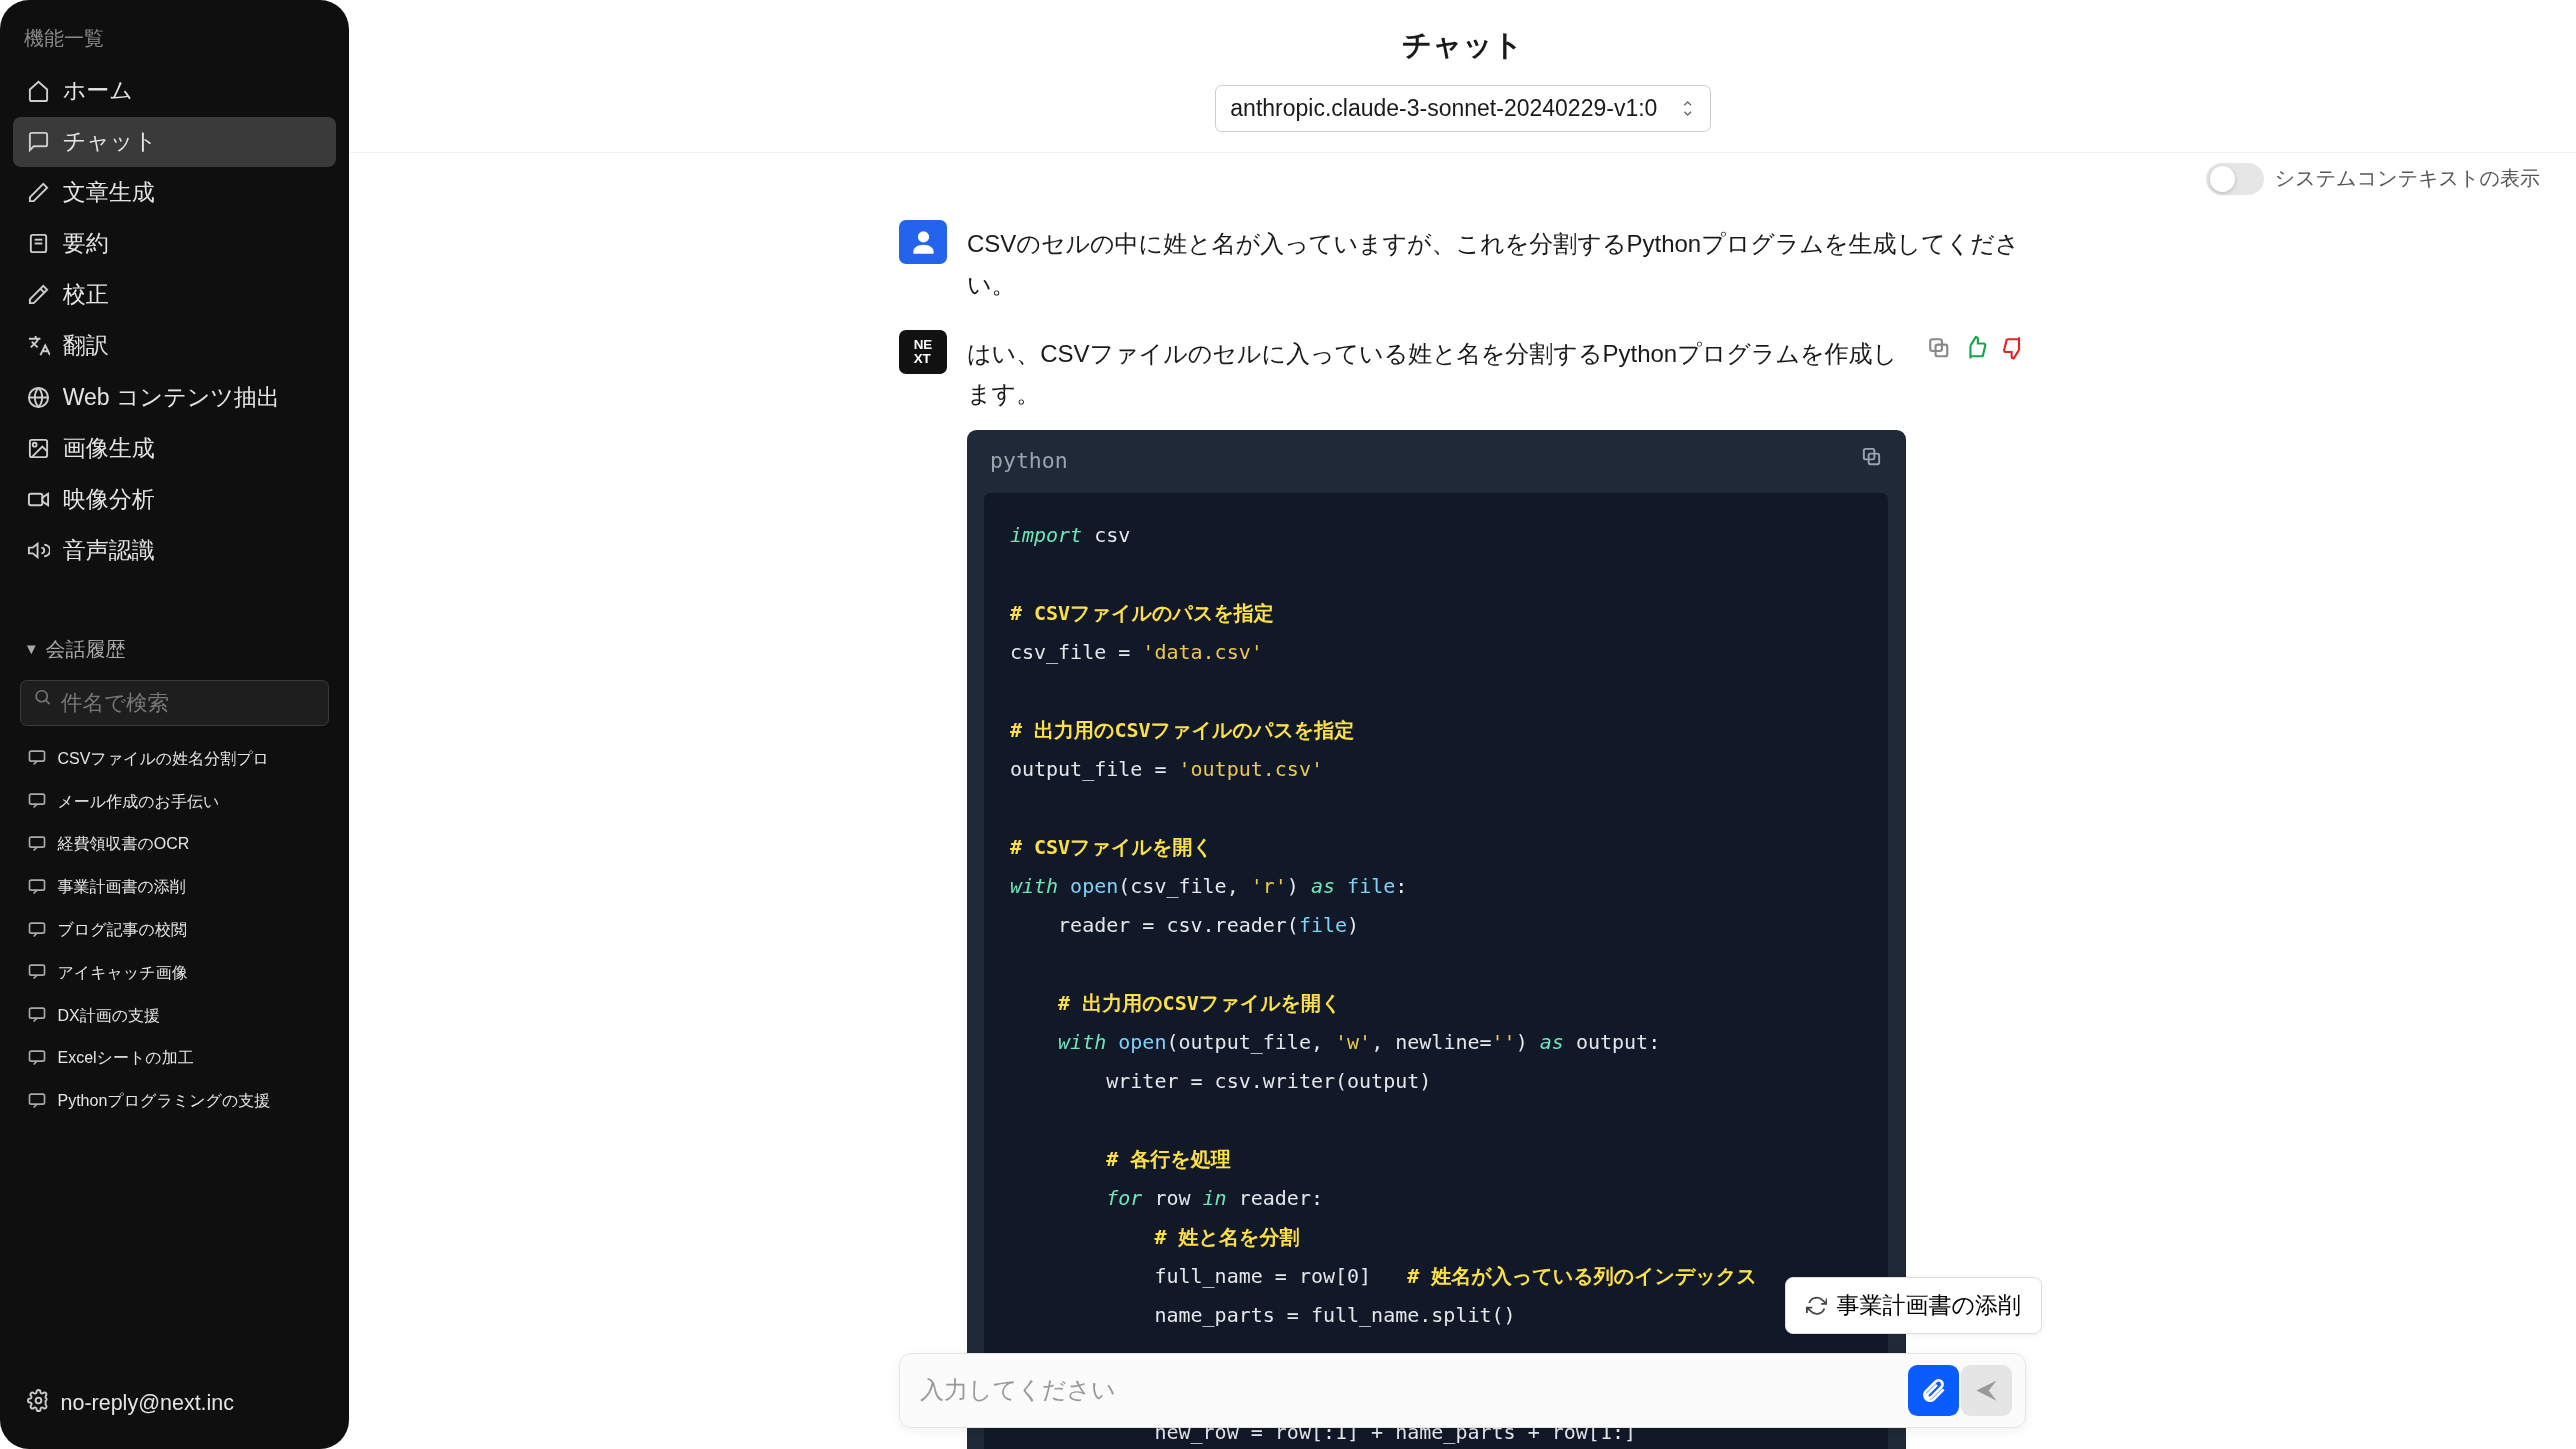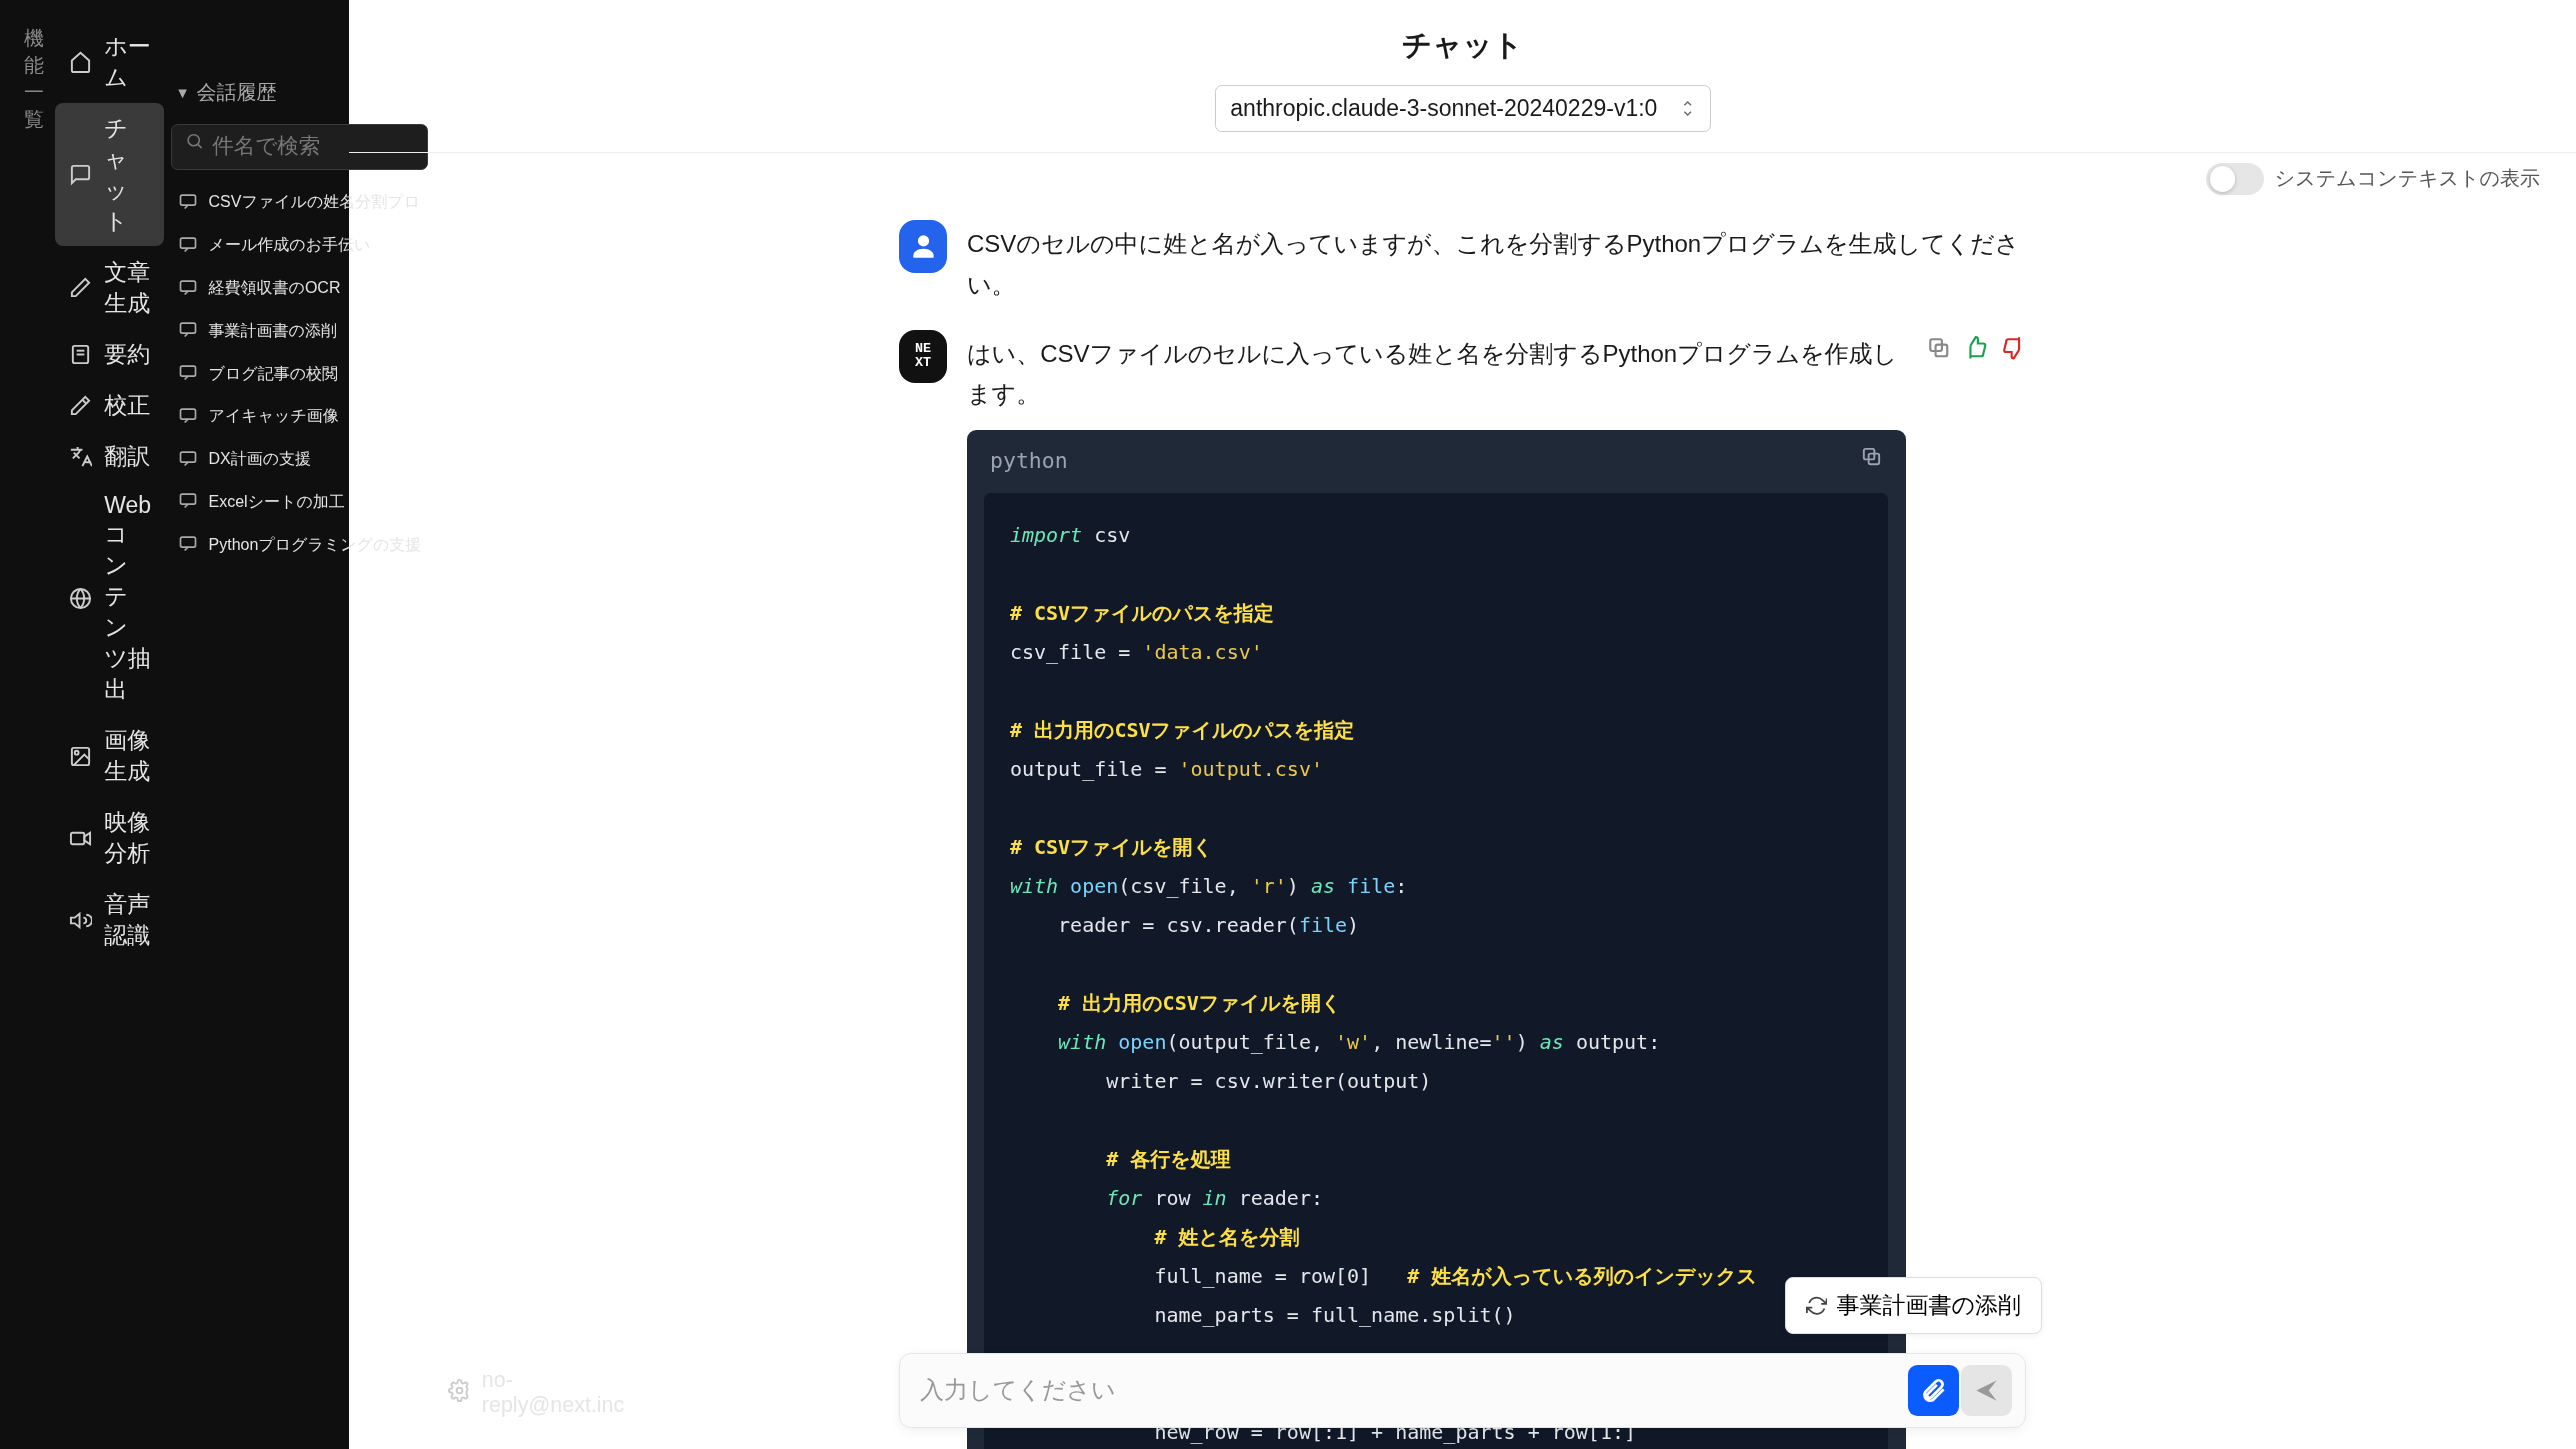--- a/index.html
+++ b/index.html
@@ -1,17 +1,17 @@
 <!DOCTYPE html>
 <html style="font-size:10.7px"><head>
 <meta charset="utf-8">
 <style>
 * { margin: 0; padding: 0; box-sizing: border-box; }
 body { font-family: -apple-system, BlinkMacSystemFont, "Segoe UI", "Hiragino Sans", sans-serif; background: #fff; color: #1a1a1a; display: flex; height: 100vh; overflow: hidden; font-size: 23px; }
-.sidebar { width: 349px; background: #0f0f0f; color: #e5e5e5; display: flex; padding: 20px 13.4px; flex-shrink: 0; }
+.sidebar { width: 349px; background: #0f0f0f; color: #e5e5e5; display: flex; flex-direction: column; padding: 20px 13.4px; flex-shrink: 0; border-radius: 29px; }
 .sidebar-header { font-size: 20px; color: #888; padding: 5.4px 10.7px 12px; }
 .nav-list { list-style: none; }
 .nav-item { display: flex; align-items: center; gap: 12px; padding: 9.4px 13.4px; border-radius: 8px; cursor: pointer; font-size: 23px; margin: 1.3px 0; }
 .nav-item.active { background: #3a3a3a; }
 .nav-item .icon { width: 24px; height: 24px; display: inline-flex; align-items: center; justify-content: center; flex-shrink: 0; }
 .nav-item .icon svg { width: 23px; height: 23px; stroke: #ccc; fill: none; stroke-width: 2; }
 .history-section { margin-top: 54px; }
 .history-header { display: flex; align-items: center; gap: 6.7px; padding: 5.4px 10.7px 9.4px; font-size: 20px; color: #aaa; }
 .history-header .tri { font-size: 14.8px; }
 .search-box { position: relative; margin: 0 6.7px 12px; }
@@ -29,21 +29,21 @@
 .page-title { font-size: 29.5px; font-weight: 700; margin-bottom: 19px; }
 .model-select { display: inline-flex; align-items: center; justify-content: space-between; border: 0.7px solid #ccc; border-radius: 6.7px; padding: 9.4px 14.8px; font-size: 23px; min-width: 496px; cursor: pointer; }
 .model-select .chev { display: flex; flex-direction: column; gap: 1.3px; margin-left: 13.4px; }
 .model-select .chev svg { width: 13.4px; height: 8px; stroke: #666; fill: none; stroke-width: 2; }
 .toggle-row { display: flex; align-items: center; gap: 10.7px; justify-content: flex-end; padding: 9.4px 36px 0; font-size: 20px; color: #555; }
 .toggle { width: 58px; height: 32px; background: #e6e6e6; border-radius: 670px; position: relative; cursor: pointer; }
 .toggle-knob { position: absolute; top: 3.4px; left: 3.4px; width: 25.5px; height: 25.5px; border-radius: 50%; background: #fff; box-shadow: 0 1.3px 4px rgba(0,0,0,.2); }
 .chat-body { flex: 1; overflow-y: auto; padding: 13.4px 0 174px; }
 .chat-inner { max-width: 1127px; margin: 0 auto; }
 .msg-row { display: flex; gap: 20px; padding: 12px 0; align-items: flex-start; }
-.avatar { width: 48px; height: 53px; border-radius: 16px; display: flex; align-items: center; justify-content: center; flex-shrink: 0; font-family: Liberation Mono, monospace; }
+.avatar { width: 48px; height: 44px; border-radius: 7px; display: flex; align-items: center; justify-content: center; flex-shrink: 0; }
 .avatar.user { background: #2463eb; }
 .avatar.user svg { width: 27px; height: 27px; fill: #fff; }
 .avatar.ai { background: #111; color: #fff; font-size: 13.4px; font-weight: 700; display: flex; align-items: center; justify-content: center; }
 .msg-content { flex: 1; font-size: 24px; line-height: 1.7; padding-top: 4px; }
 .msg-actions { display: flex; gap: 12px; align-items: center; padding-top: 5.4px; }
 .msg-actions .aicon { cursor: pointer; }
 .msg-actions .aicon svg { width: 25.5px; height: 25.5px; stroke-width: 2; fill: none; }
 .copy-icon svg { stroke: #888; }
 .thumb-up svg { stroke: #16a34a; }
 .thumb-down svg { stroke: #dc2626; }

